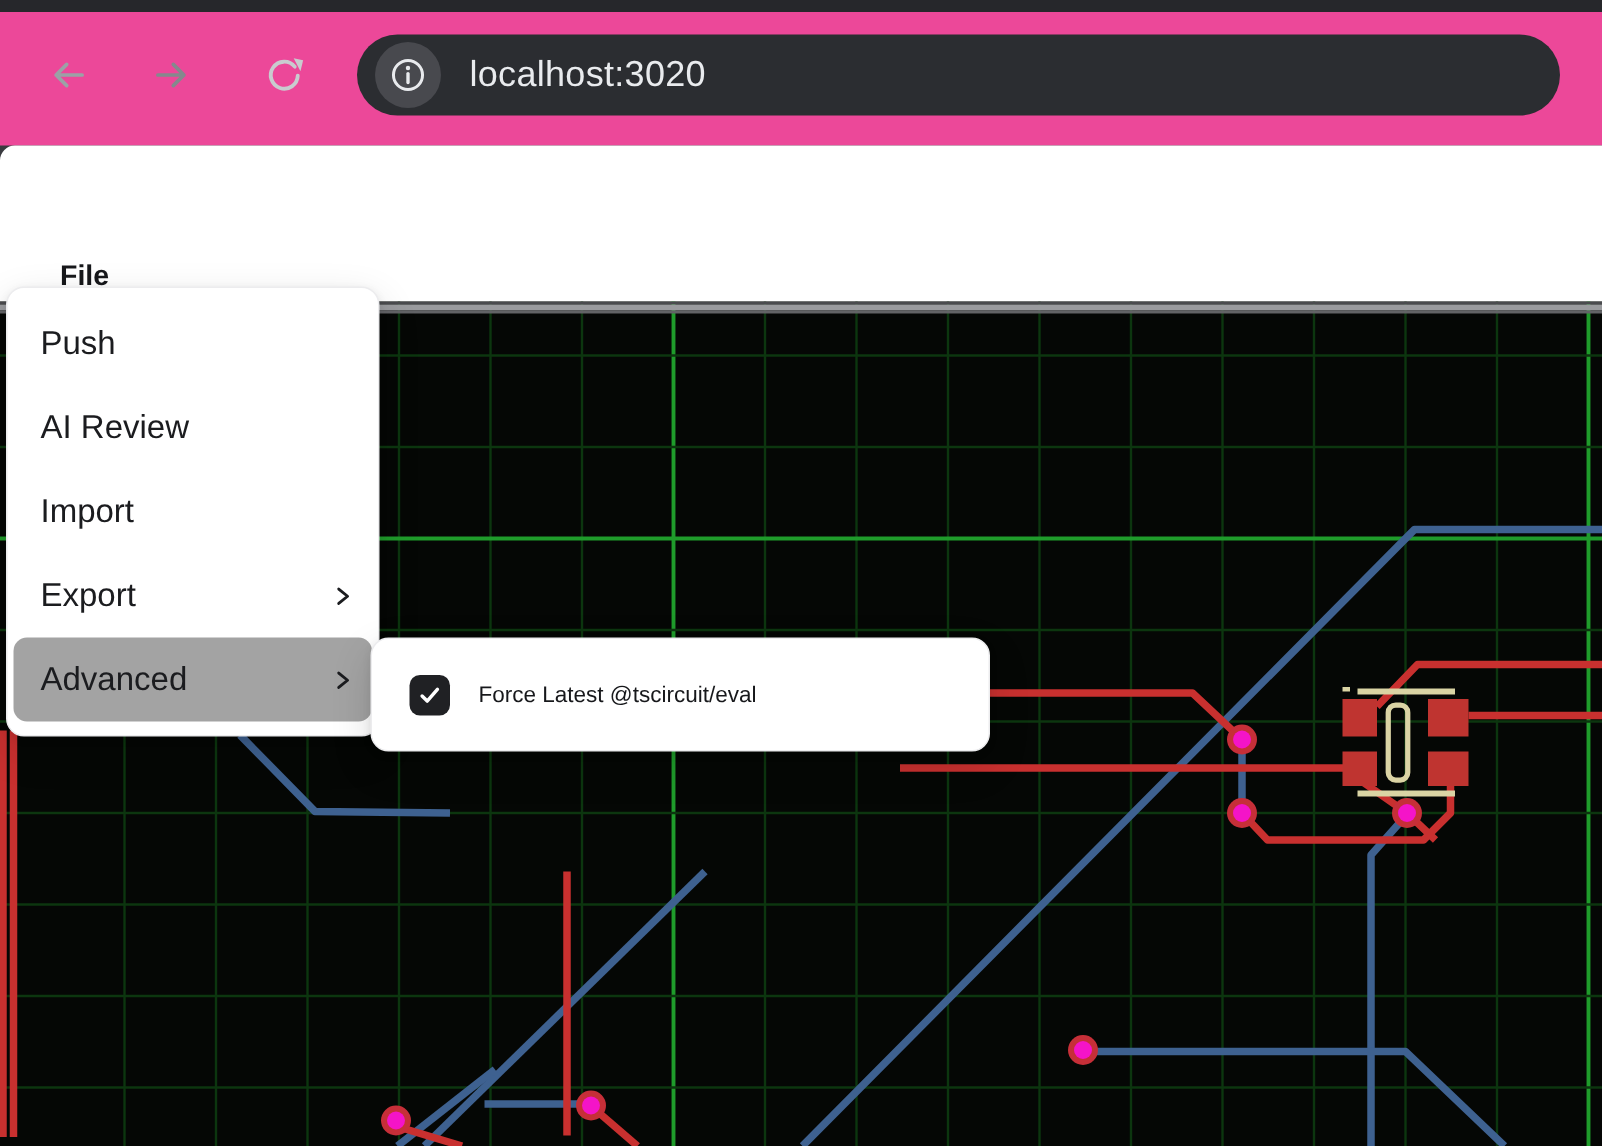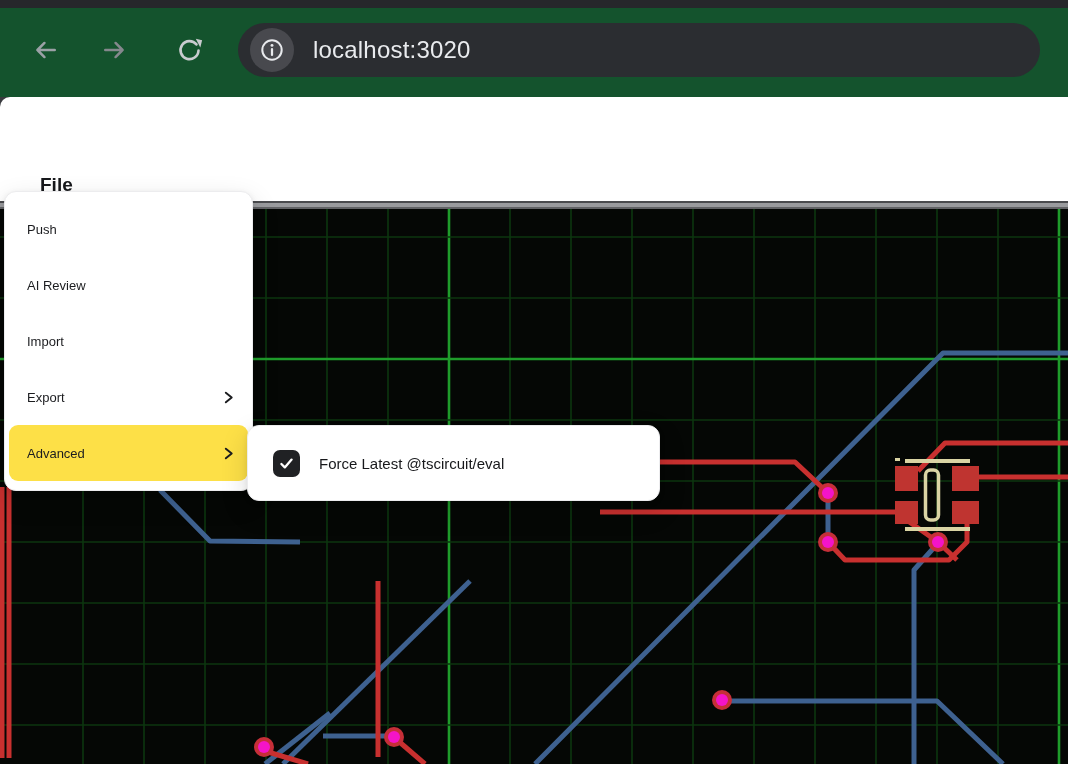--- a/index.html
+++ b/index.html
@@ -1,20 +1,20 @@
 <!DOCTYPE html>
 <html><head>
 <meta charset="utf-8">
 <style>
   * { margin:0; padding:0; box-sizing:border-box; }
   html,body { width:1068px; height:764px; overflow:hidden; }
   body { position:relative; background:#3a3b3f; font-family:"Liberation Sans",sans-serif; }
 
   
-  .toolbar { position:absolute; left:0; top:0; width:1068px; height:97px; background:#14532d; }
+  .toolbar { position:absolute; left:0; top:0; width:1068px; height:97px; background:#ec4899; }
   .toolbar-topstrip { position:absolute; left:0; top:0; width:100%; height:8px; background:#26272b; }
   .nav-btn { position:absolute; top:31px; width:38px; height:38px; display:flex; align-items:center; justify-content:center; border-radius:50%; }
   .nav-back { left:26px; }
   .nav-fwd  { left:96px; }
   .nav-reload { left:170px; }
   .url-pill { position:absolute; left:238px; top:23px; width:802px; height:54px; border-radius:27px; background:#2b2d31; }
   .info-chip { position:absolute; left:12px; top:5px; width:44px; height:44px; border-radius:50%; background:#48494e; display:flex; align-items:center; justify-content:center; }
   .url-text { position:absolute; left:75px; top:0; height:54px; display:flex; align-items:center; font-size:24px; color:#e9ebee; letter-spacing:.2px; }
 
   
@@ -26,23 +26,23 @@
   .pcb-canvas svg { display:block; }
   .tb { stroke:#3e6190; stroke-width:5; fill:none; stroke-linejoin:round; stroke-linecap:butt; }
   .tr { stroke:#c8302f; stroke-width:5; fill:none; stroke-linejoin:round; stroke-linecap:butt; }
   .pad { fill:#bf3430; }
   .silk { stroke:#dad4a4; stroke-width:4; fill:none; }
 
   
   .menu-panel { position:absolute; background:#fff; border:1px solid #ececee; border-radius:12px;
                 box-shadow:0 10px 28px rgba(0,0,0,.14), 0 2px 6px rgba(0,0,0,.08); z-index:5; }
   .file-menu { left:4px; top:191px; width:249px; padding:9px 0; }
-  .menu-row { height:56px; display:flex; align-items:center; padding:0 16px 0 22px; font-size:13px; color:#1b1c1f; }
+  .menu-row { height:56px; display:flex; align-items:center; padding:0 16px 0 22px; font-size:22px; color:#1b1c1f; }
   .menu-row .lbl { flex:1; }
-  .menu-row.highlight { background:#fde047; border-radius:9px; margin:0 4px; padding:0 12px 0 18px; }
+  .menu-row.highlight { background:#a3a3a3; border-radius:9px; margin:0 4px; padding:0 12px 0 18px; }
   .chev { width:15px; height:15px; }
 
   .sub-menu { left:247px; top:425px; width:413px; padding:9px 0; z-index:6; }
   .sub-row { height:56px; display:flex; align-items:center; padding-left:25px; font-size:15px; color:#17181b; }
   .checkbox { width:27px; height:27px; border-radius:7px; background:#202124; display:flex; align-items:center; justify-content:center; margin-right:19px; flex:0 0 auto; }
 </style>
 </head>
 <body>
 
 <div class="toolbar">

